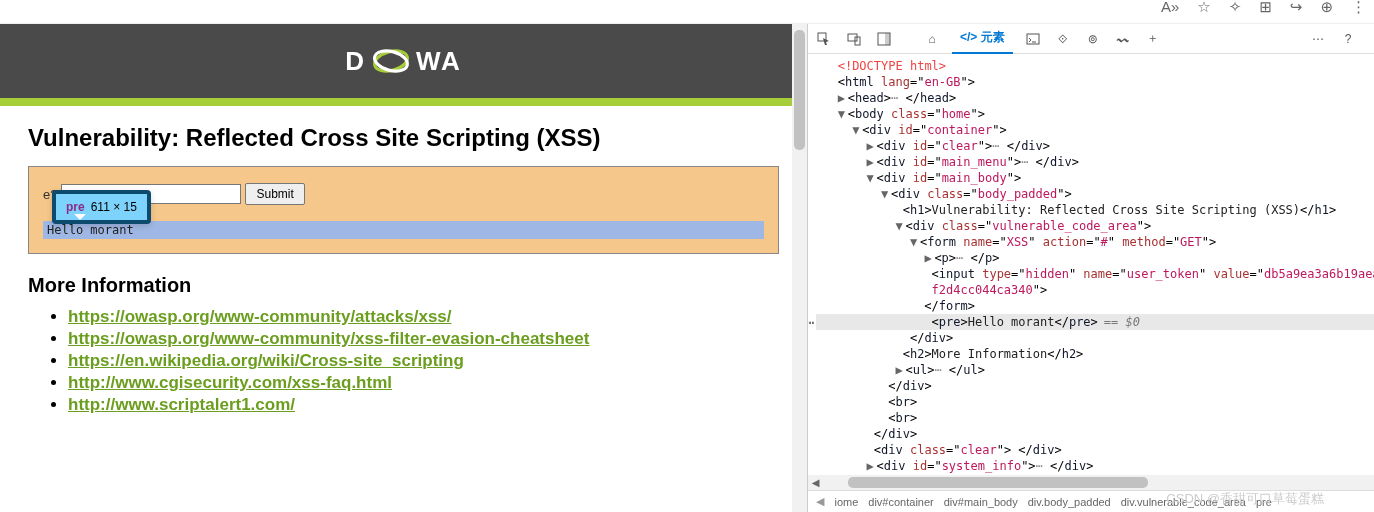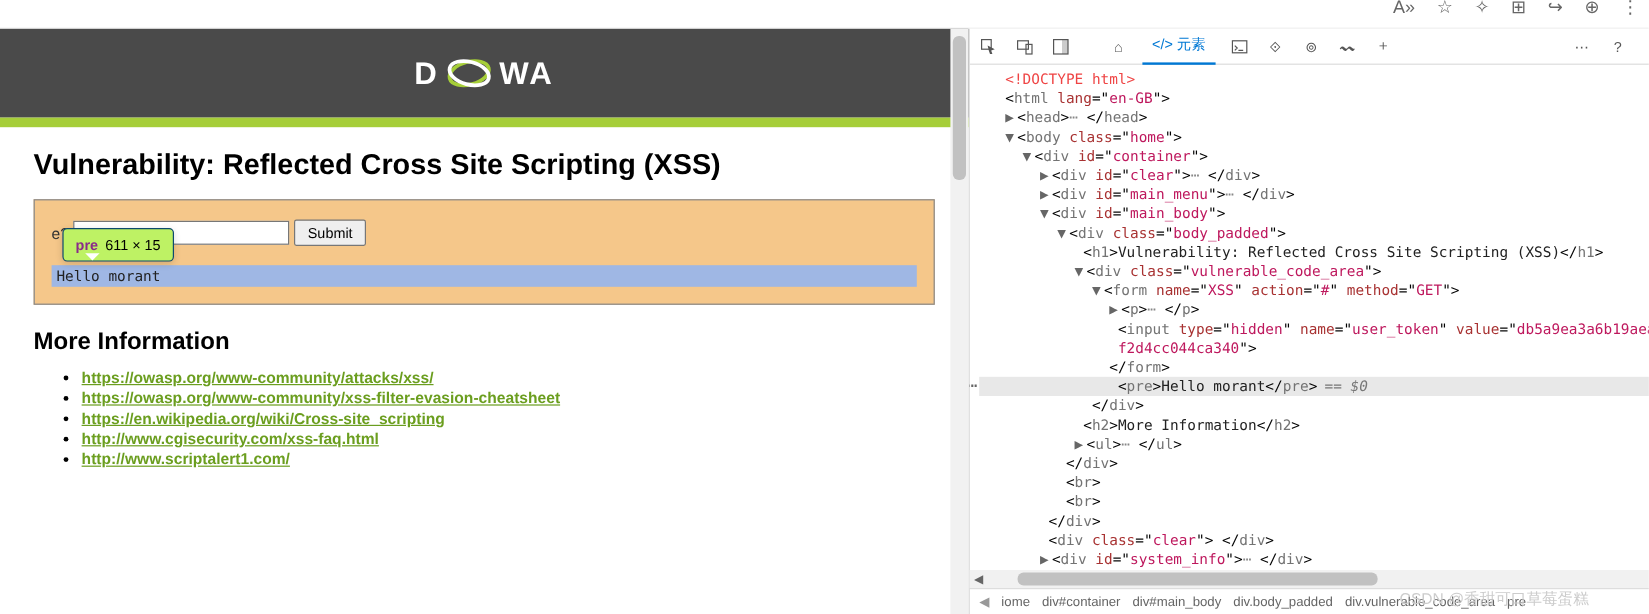--- a/index.html
+++ b/index.html
@@ -23,42 +23,42 @@
 
 .main { padding: 18px 28px; }
 .main h1 { font-size: 24px; font-weight: bold; margin-bottom: 14px; }
 .vuln-box { border: 1px solid #888; padding: 14px; background: #f5c78a; position: relative; }
 .form-row { background: #f5c78a; padding: 2px 0 8px 0; display: flex; align-items: center; gap: 4px; }
 .form-row .label { font-size: 13px; color: #333; }
 .text-input { width: 180px; height: 20px; border: 1px solid #777; background: #fff; font-size: 12px; padding: 0 3px; }
 .submit-btn { height: 22px; padding: 0 10px; border: 1px solid #777; background: #efefef; border-radius: 2px; font-size: 12px; cursor: pointer; }
 .pre-out { background: #9fb7e4; color: #222; font-family: monospace; font-size: 12px; padding: 2px 4px; margin-top: 8px; }
 
-.tooltip { position: absolute; top: 166px; left: 52px; background: #bef264; border: 1px solid #0c4a6e; border-radius: 4px; padding: 6px 10px; font-size: 12px; box-shadow: 0 2px 6px rgba(0,0,0,0.15); z-index: 10; }
+.tooltip { position: absolute; top: 166px; left: 52px; background: #7dd3fc; border: 4px solid #0c4a6e; border-radius: 4px; padding: 6px 10px; font-size: 12px; box-shadow: 0 2px 6px rgba(0,0,0,0.15); z-index: 10; }
 .tooltip .tag { color: #8a2b8a; font-weight: bold; margin-right: 6px; }
 .tooltip::after { content: ""; position: absolute; bottom: -6px; left: 18px; border: 6px solid transparent; border-top-color: #fff; }
 
 .main h2 { font-size: 20px; font-weight: bold; margin: 20px 0 10px; }
 .links { padding-left: 40px; }
-.links li { margin: 2px 0; font-size: 13px; }
+.links li { margin: 2px 0; font-size: 17px; }
 .links a { color: #6b9e1f; font-weight: bold; text-decoration: underline; }
 
 
 .devtools { flex: 1; border-left: 1px solid #ccc; display: flex; flex-direction: column; background: #fff; font-family: "Segoe UI", sans-serif; font-size: 12px; }
 .dt-toolbar { height: 30px; border-bottom: 1px solid #ddd; display: flex; align-items: center; padding: 0 6px; gap: 10px; }
 .dt-toolbar .icon { width: 20px; height: 20px; display: flex; align-items: center; justify-content: center; color: #555; cursor: pointer; }
 .dt-tab { padding: 6px 8px; cursor: pointer; position: relative; }
-.dt-tab.active { color: #0078d4; border-bottom: 2px solid #0078d4; }
+.dt-tab.active { color: #0078d4; border-bottom: 2px solid #0078d4; font-weight: bold; }
 .dt-toolbar .spacer { flex: 1; }
 
 .dt-body { flex: 1; display: flex; position: relative; overflow: hidden; }
 .dom-tree { flex: 1; padding: 4px 0 4px 8px; font-family: Consolas, monospace; font-size: 12px; line-height: 16px; overflow: hidden; position: relative; }
 .dom-tree .ln { white-space: pre; }
 .caret { color: #666; display: inline-block; width: 10px; }
-.tagc { color: #737373; text-align: right; }
+.tagc { color: #0f172a; text-align: right; }
 .attr { color: #a83232; }
 .val { color: #be185d; }
 .txt { color: #222; }
 .comment { color: #888; }
 .doctype { color: #ef4444; }
 .highlight { background: #e8e8e8; }
 .eq0 { color: #777; font-style: italic; margin-left: 6px; }
 
 .dt-hscroll { height: 15px; background: #f1f1f1; position: relative; }
 .dt-hscroll .thumb { position: absolute; left: 40px; top: 2px; height: 11px; width: 300px; background: #c1c1c1; border-radius: 5px; }

